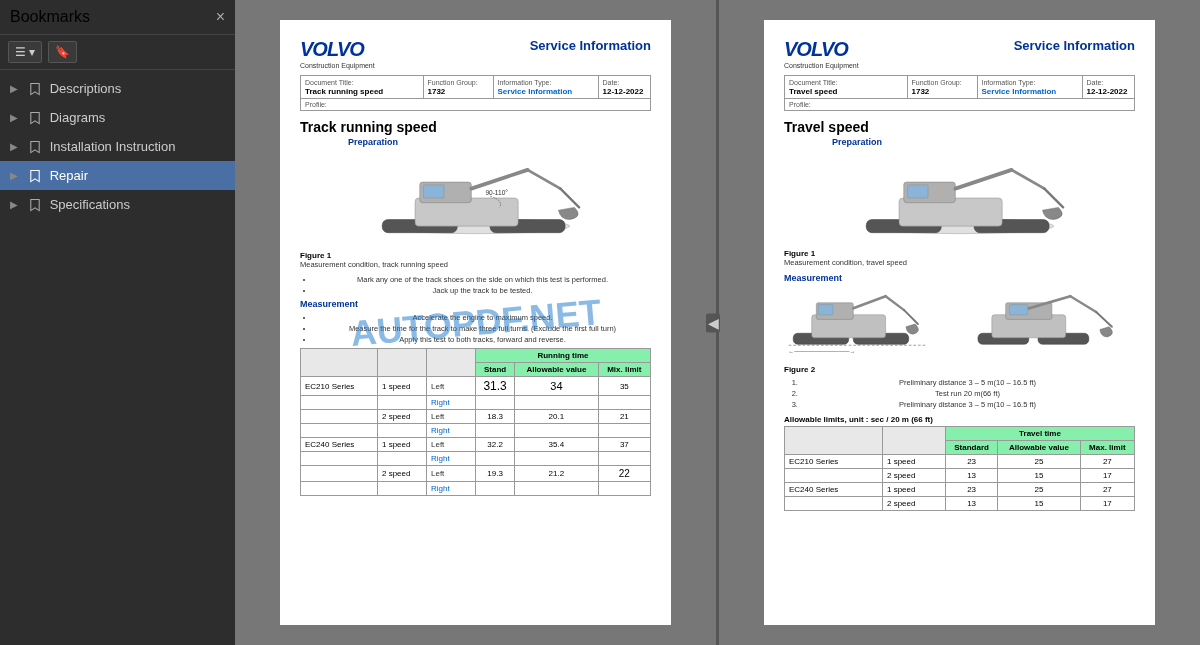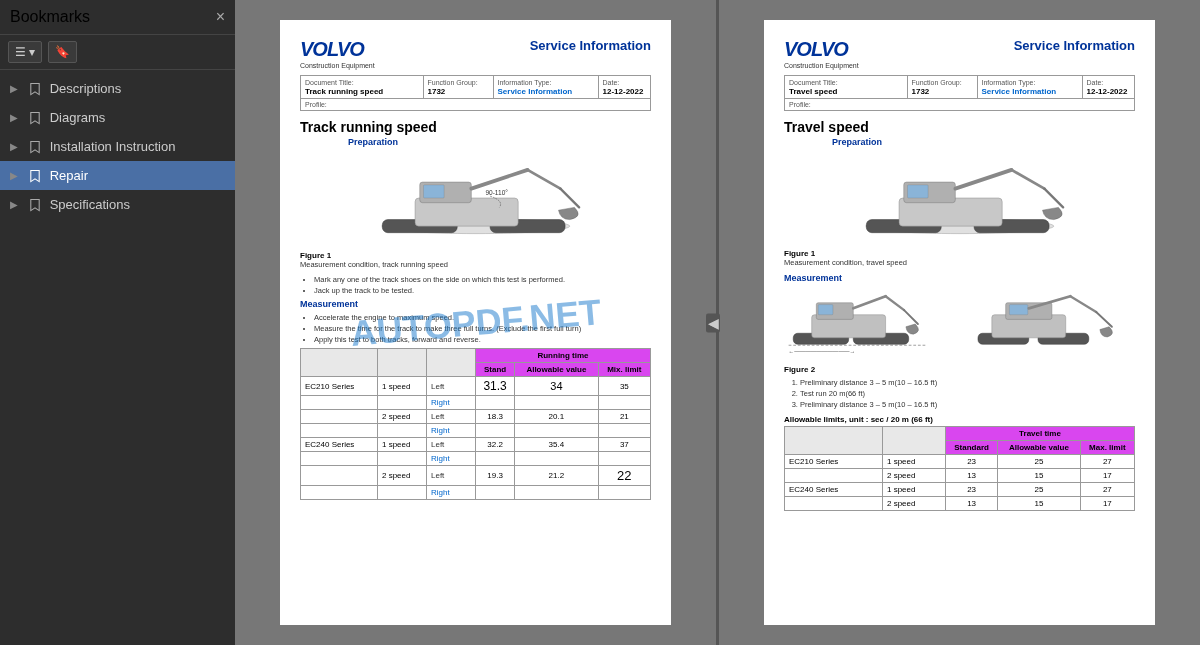--- a/index.html
+++ b/index.html
@@ -240,20 +240,21 @@
       opacity: 0.5;
       white-space: nowrap;
       pointer-events: none;
       z-index: 10;
     }
 
     .bullet-list {
       margin: 4px 0 4px 14px;
       font-size: 8px;
       color: #333;
+      text-align: center;
     }
 
     .bullet-list li {
       margin-bottom: 2px;
     }
 
     .measurement-title {
       font-size: 9px;
       font-weight: bold;
       color: #003399;
@@ -278,21 +279,21 @@
       text-align: left;
     }
 
     .data-table th {
       background: #e8e8e8;
       font-weight: bold;
       text-align: center;
     }
 
     .data-table .subheader {
-      background: #d946ef;
+      background: #86efac;
       text-align: center;
     }
 
     
     .exca-img {
       width: 300px;
       height: 90px;
     }
 
     .exca-img-small {
@@ -488,21 +489,21 @@
       <td style="font-size:8px;text-align:center;"></td>
       <td style="font-size:8px;text-align:center;"></td>
       <td style="font-size:8px;text-align:center;"></td>
     </tr>
               <tr>
       <td style="font-size:8px;"></td>
       <td style="font-size:8px;">2 speed</td>
       <td style="font-size:8px;color:#333;">Left</td>
       <td style="font-size:8px;text-align:center;">19.3</td>
       <td style="font-size:8px;text-align:center;">21.2</td>
-      <td style="font-size:13px;text-align:center;">22</td>
+      <td style="font-size:10px;text-align:center;">22</td>
     </tr>
               <tr>
       <td style="font-size:8px;"></td>
       <td style="font-size:8px;"></td>
       <td style="font-size:8px;color:#0066cc;">Right</td>
       <td style="font-size:8px;text-align:center;"></td>
       <td style="font-size:8px;text-align:center;"></td>
       <td style="font-size:8px;text-align:center;"></td>
     </tr>
             </tbody>

